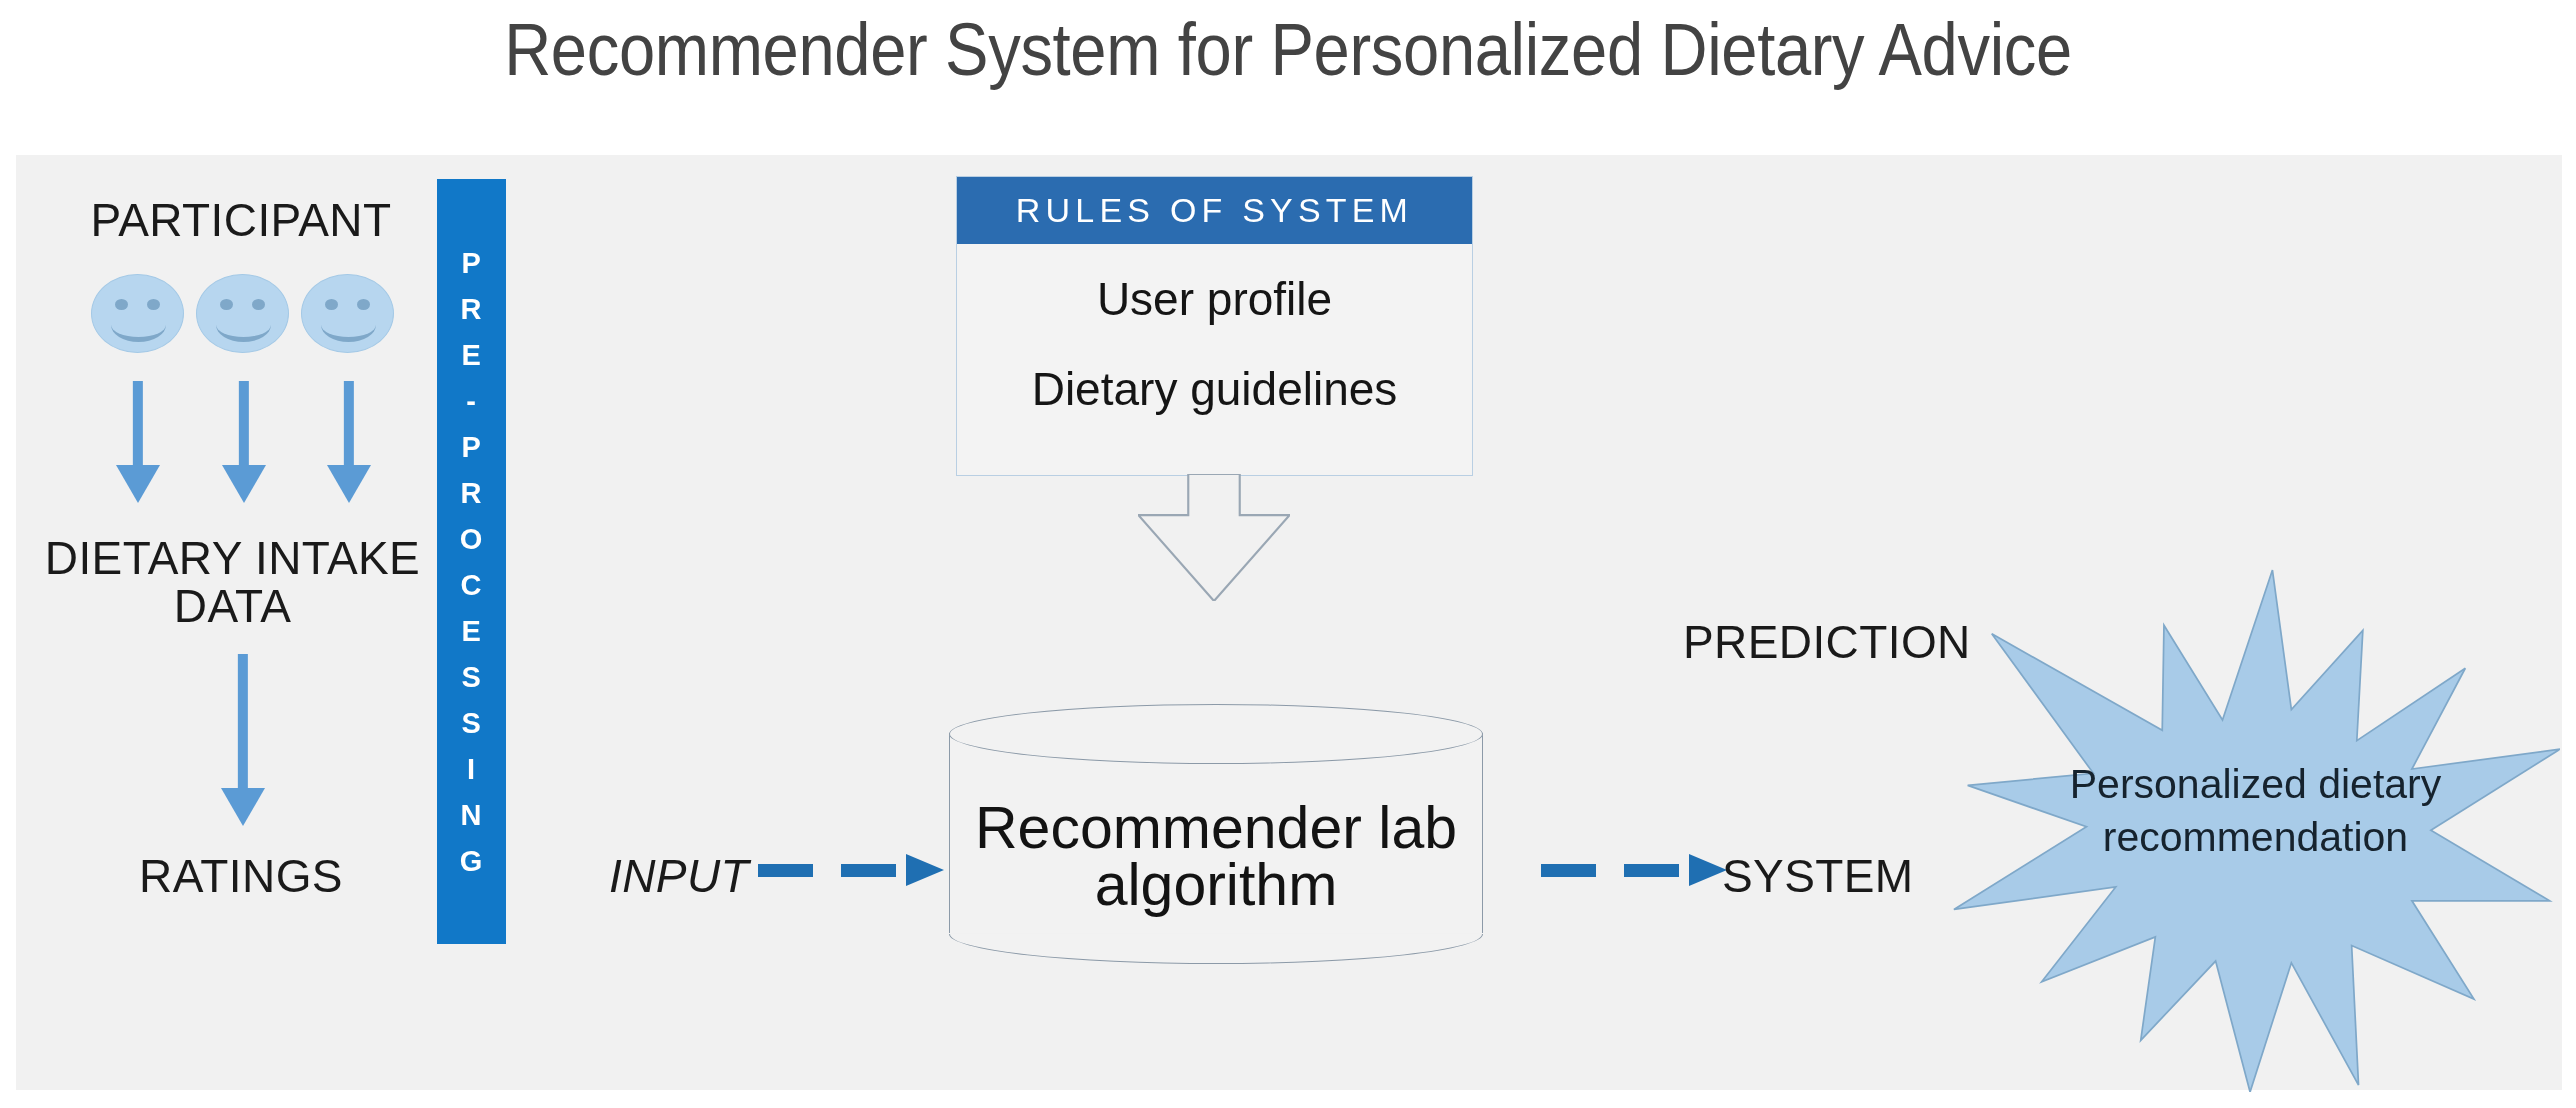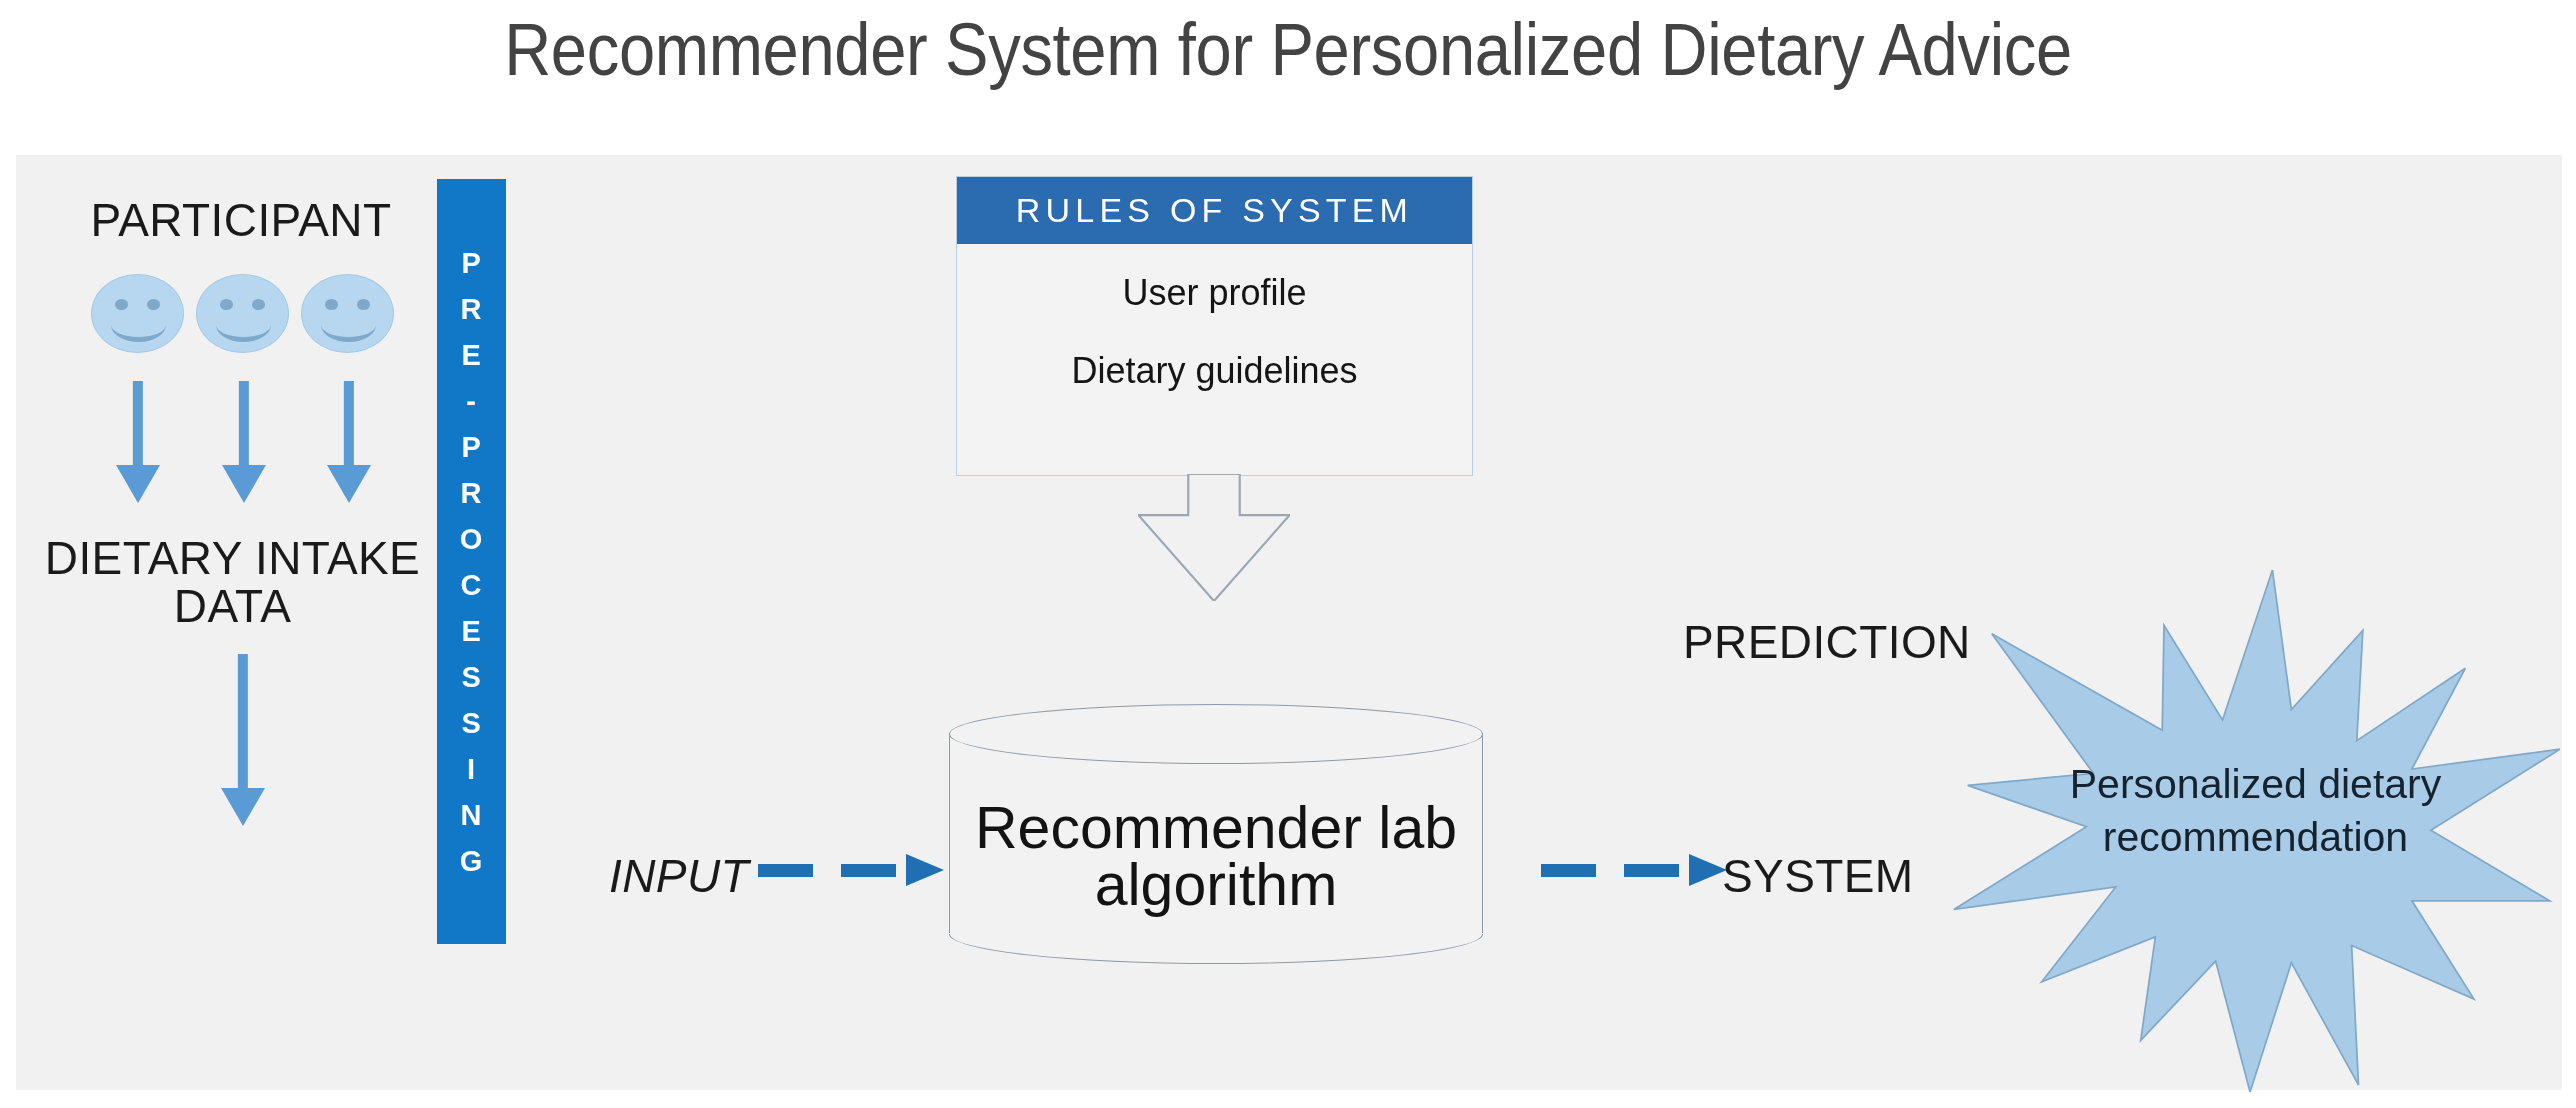--- a/index.html
+++ b/index.html
@@ -146,21 +146,21 @@
     line-height: 67px;
     letter-spacing: 5.2px;
     text-align: center;
     white-space: nowrap;
     box-sizing: border-box;
   }
   #rules-body {
     padding-top: 27.6px;
     text-align: center;
     color: #151515;
-    font-size: 36px;
+    font-size: 46px;
   }
   #rules-body div { margin-bottom: 36px; }
 
   
   #block-arrow {
     position: absolute;
     left: 1138px;
     top: 474px;
     width: 152px;
     height: 127px;
@@ -292,20 +292,21 @@
   </div>
 
   <div class="caps-label" style="left:43px; top:534px; width:379px;">DIETARY INTAKE</div>
   <div class="caps-label" style="left:43px; top:582px; width:379px;">DATA</div>
 
   <div class="down-arrow" style="left:220px; top:654px; width:45px; height:172px;">
     <div class="shaft" style="height:136px;"></div>
     <div class="head"></div>
   </div>
 
+  <div class="caps-label" style="left:69px; top:852px; width:344px;">RATINGS</div>
 
   <div id="preprocess-bar">
     <span>P</span>
     <span>R</span>
     <span>E</span>
     <span>-</span>
     <span>P</span>
     <span>R</span>
     <span>O</span>
     <span>C</span>

